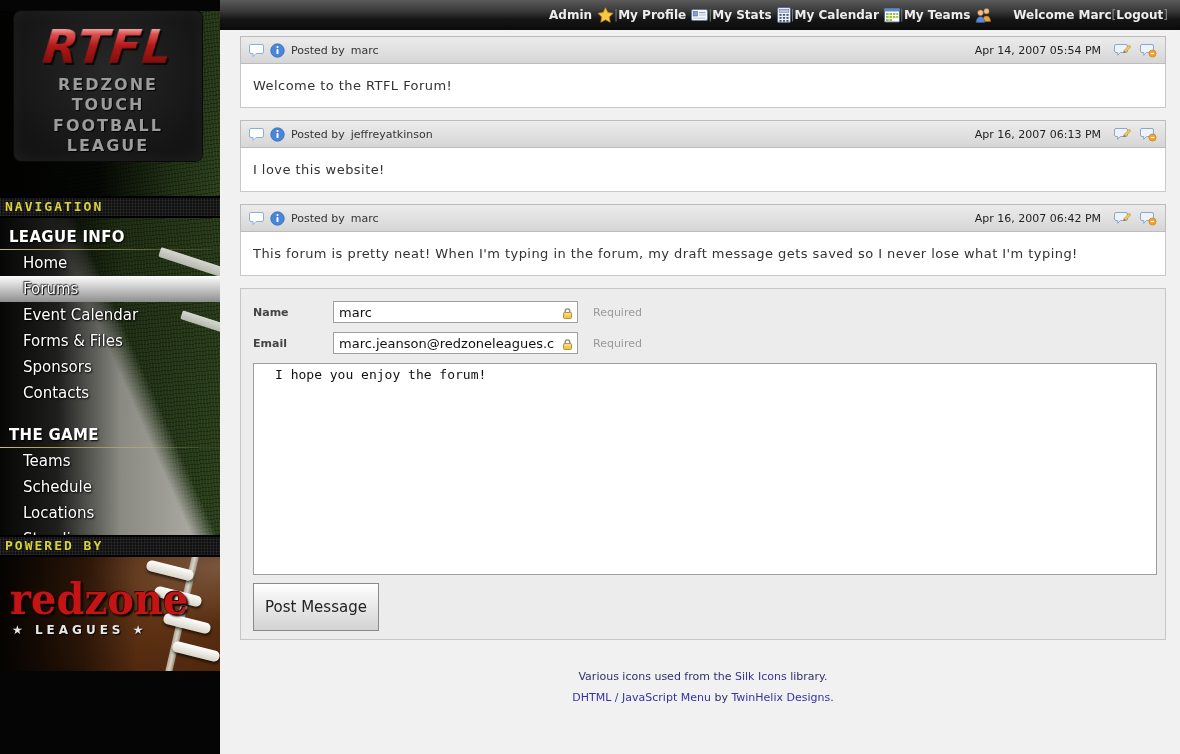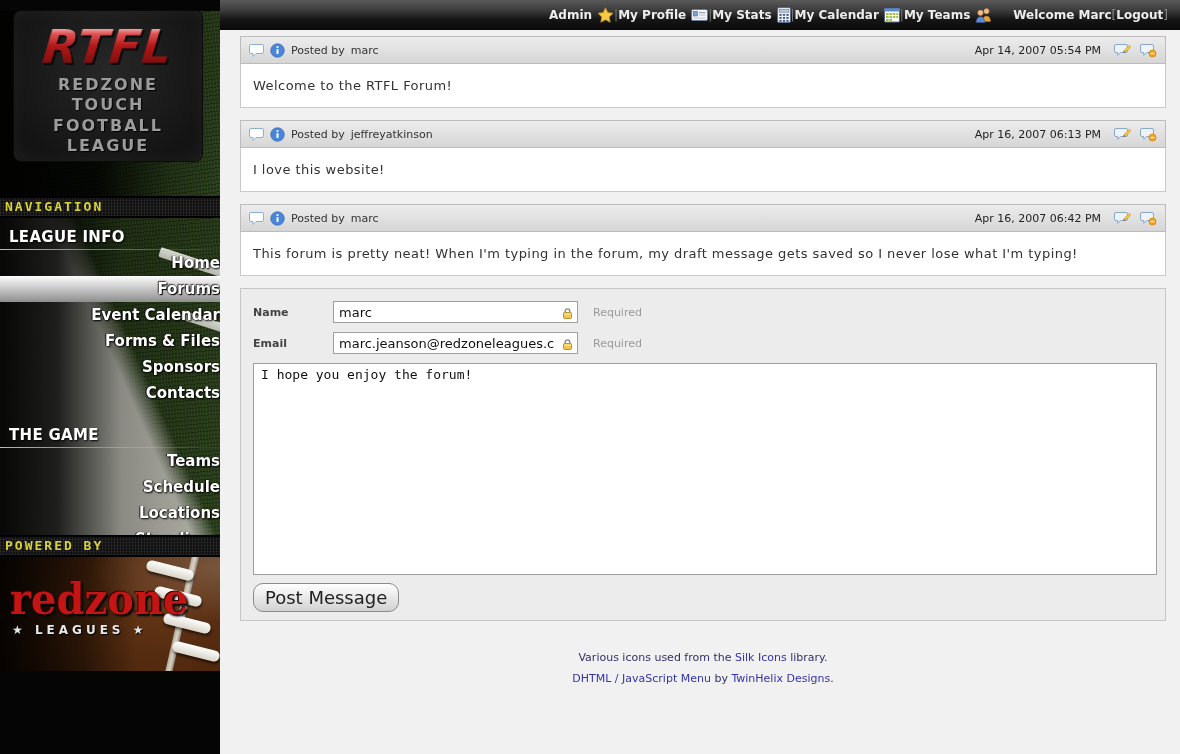--- a/index.html
+++ b/index.html
@@ -59,22 +59,22 @@
   }
   .hash { position:absolute; background:linear-gradient(#f5f5f0,#cfcfc8); border-radius:2px;
     opacity:.85; transform:rotate(18deg); }
   .hash.h1 { top:40px; right:-10px; width:72px; height:10px; }
   .hash.h2 { top:102px; right:-24px; width:64px; height:9px; }
 
   .menu-section-title { padding:10px 0 3px 9px; color:#fff; font-weight:bold;
     font-size:15px; letter-spacing:.3px; text-shadow:1px 1px 2px #000; position:relative; }
   .section-underline { height:1px;
     background:linear-gradient(to right, #cdbf6e, rgba(205,191,110,.05)); }
-  .menu-item { padding:4px 0 4px 23px; font-size:15px; font-weight:bold; color:#fff;
-    text-shadow:1px 1px 2px #000, -1px 0 1px rgba(0,0,0,.8); cursor:pointer; position:relative;text-align:right; }
+  .menu-item { padding:4px 0 4px 23px; font-size:15px; font-weight:normal; color:#fff;
+    text-shadow:1px 1px 2px #000, -1px 0 1px rgba(0,0,0,.8); cursor:pointer; position:relative; }
   .menu-item.selected {
     background:linear-gradient(#fdfdfd, #8e8e8e);
     text-shadow:0 0 2px #000, 1px 1px 1px #000, -1px -1px 1px rgba(0,0,0,.6);
   }
   .menu-gap { height:10px; }
 
   .powered-logo {
     height:114px; position:relative; overflow:hidden;
     background:
       radial-gradient(ellipse 140% 120% at 100% 8%, rgba(255,240,220,.22), rgba(0,0,0,0) 42%),
@@ -141,25 +141,25 @@
   .form-panel { border:1px solid #c6c6c6; background:#ececec; padding:12px 8px 8px 12px; }
   .form-row { display:flex; align-items:center; margin-bottom:9px; }
   .form-label { width:80px; font-size:11px; font-weight:bold; color:#444; }
   .input-wrap { position:relative; }
   .text-input { width:245px; height:22px; border:1px solid #9f9f9f; background:#fff;
     padding:2px 22px 2px 5px; font-size:13px; color:#111;
     font-family:"DejaVu Sans","Liberation Sans",sans-serif; }
   .lock { position:absolute; right:4px; top:4px; }
   .required { font-size:11px; color:#9a9a9a; margin-left:15px; }
   .message-box { display:block; width:100%; height:212px; resize:none;
-    border:1px solid #9f9f9f; background:#fff; padding:3px 7px; color:#111;
+    border:1px solid #9f9f9f; background:#fff; padding:3px 21px; color:#111;
     font-family:"DejaVu Sans Mono","Liberation Mono",monospace; font-size:13px; }
-  .submit-btn { margin-top:8px; font-size:18px; padding:3px 11px; color:#222;
+  .submit-btn { margin-top:8px; font-size:15px; padding:14px 11px; color:#222;
     background:linear-gradient(#ffffff, #e6e6e6 55%, #d2d2d2); border:1px solid #8a8a8a;
-    border-radius:10px; cursor:pointer; font-family:inherit; }
+    border-radius:0; cursor:pointer; font-family:inherit; }
 
   .footer { text-align:center; padding-top:26px; font-size:11px; color:#30306a; line-height:1.95; }
   .flink { color:#3333aa; cursor:pointer; }
 </style>
 </head>
 <body>
 
 <aside class="sidebar">
   <div class="logo-area">
     <div class="logo-box">

